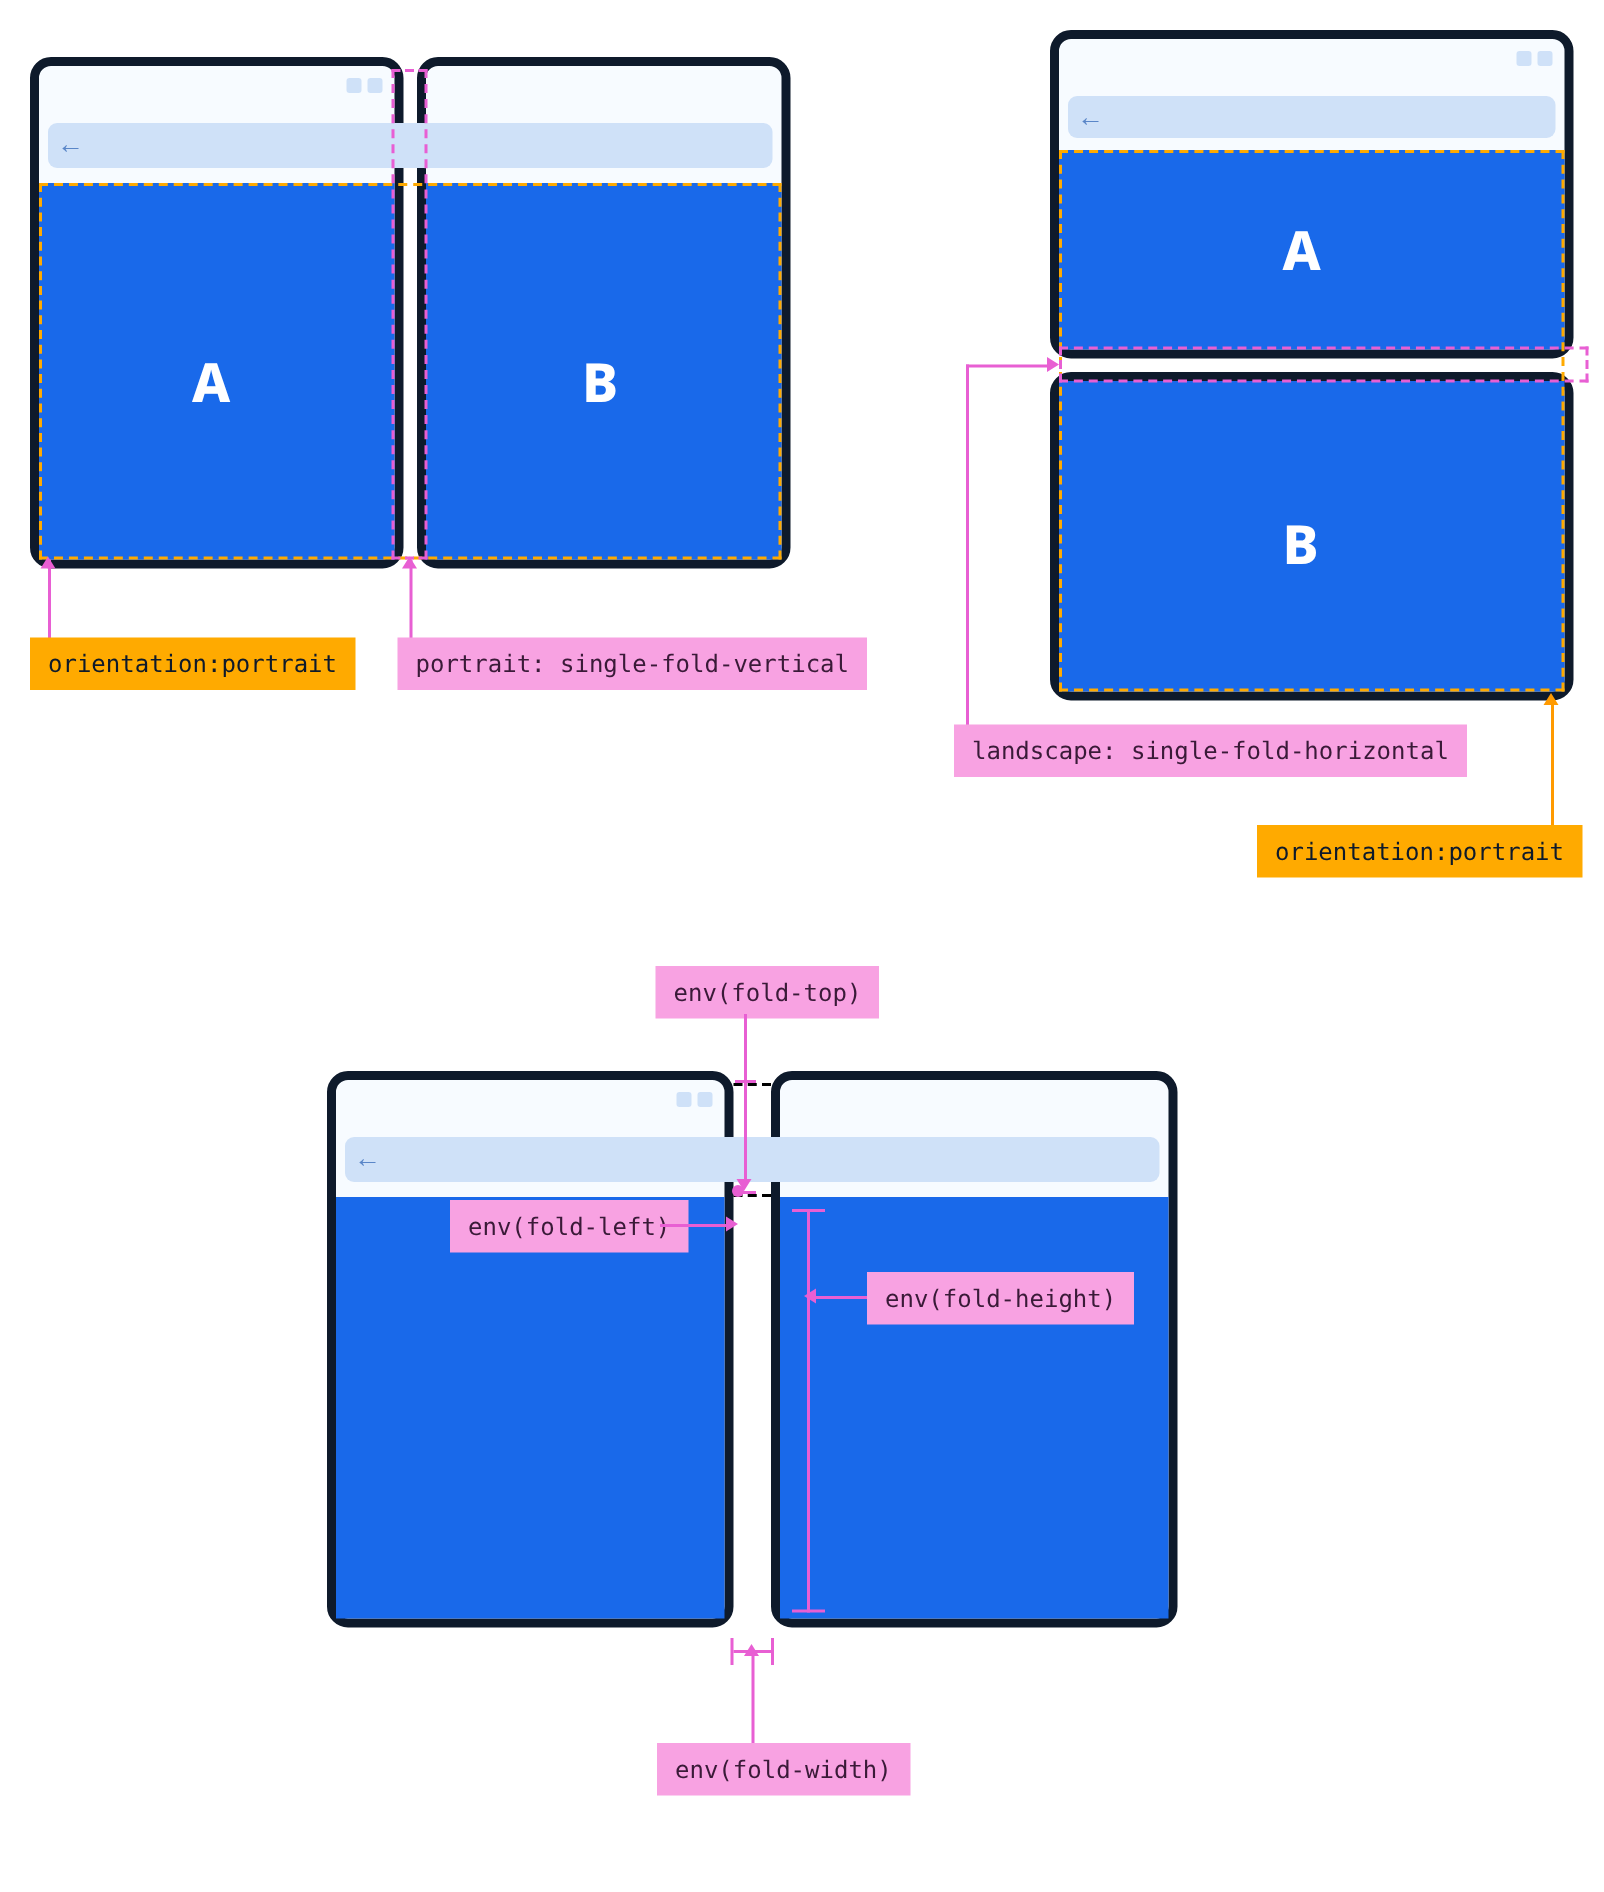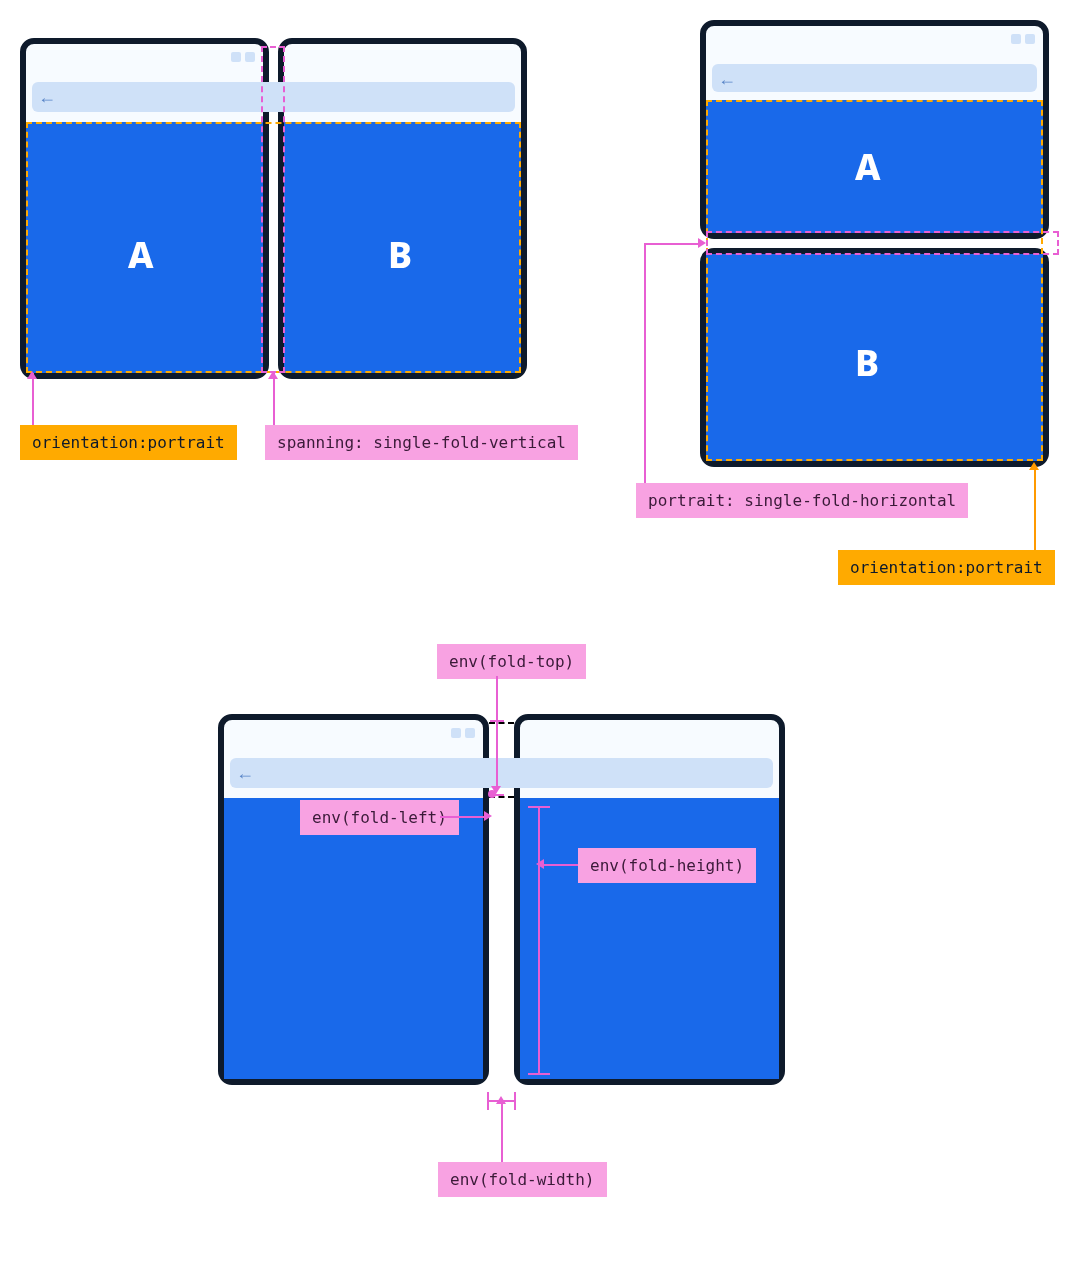--- a/index.html
+++ b/index.html
@@ -129,21 +129,21 @@
 <div class="dash" style="left:26px; top:122px; width:495px; height:251px; border-color:#ffaa00;"></div>
 
 <div class="dash" style="left:261px; top:46px; width:24px; height:327px; border-color:#e85fd3;"></div>
 
 <div class="line" style="left:32px; top:373px; width:2px; height:54px;"></div>
 <div class="arrowhead up" style="left:27px; top:371px;"></div>
 <div class="tag yellow" style="left:20px; top:425px;">orientation:portrait</div>
 
 <div class="line" style="left:273px; top:373px; width:2px; height:54px;"></div>
 <div class="arrowhead up" style="left:268px; top:371px;"></div>
-<div class="tag pink" style="left:265px; top:425px;">spanning: single-fold-vertical</div>
+<div class="tag pink" style="left:265px; top:425px;">portrait: single-fold-vertical</div>
 
 <div class="device" style="left:700px; top:20px;  width:349px; height:219px;">
   <div class="winbtns">
       <span></span>
       <span></span>
     </div>
 </div>
 <div class="device" style="left:700px; top:248px; width:349px; height:219px;"></div>
 
 <div class="chrome" style="left:712px; top:64px; width:325px; height:28px;">
@@ -153,21 +153,21 @@
 <div class="viewport" style="left:706px; top:254px; width:337px; height:207px;"></div>
 <div class="seg-label" style="left:855px; top:142px;">A</div>
 <div class="seg-label" style="left:855px; top:338px;">B</div>
 
 <div class="dash" style="left:706px; top:100px; width:337px; height:361px; border-color:#ffaa00;"></div>
 <div class="dash" style="left:706px; top:231px; width:353px; height:24px; border-color:#e85fd3;"></div>
 
 <div class="line" style="left:644px; top:243px; width:58px; height:2px;"></div>
 <div class="arrowhead right" style="left:698px; top:238px;"></div>
 <div class="line" style="left:644px; top:243px; width:2px; height:242px;"></div>
-<div class="tag pink" style="left:636px; top:483px;">portrait: single-fold-horizontal</div>
+<div class="tag pink" style="left:636px; top:483px;">landscape: single-fold-horizontal</div>
 
 <div class="line" style="left:1034px; top:466px; width:2px; height:86px; background:#ff9a00;"></div>
 <div class="arrowhead up" style="left:1029px; top:462px; border-bottom-color:#ff9a00;"></div>
 <div class="tag yellow" style="left:838px; top:550px;">orientation:portrait</div>
 
 <div class="device" style="left:218px; top:714px; width:271px; height:371px;">
   <div class="winbtns">
       <span></span>
       <span></span>
     </div>

